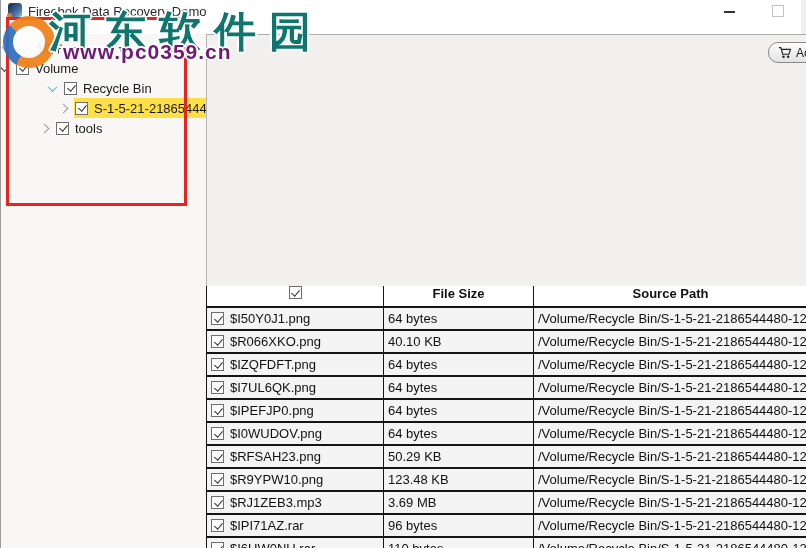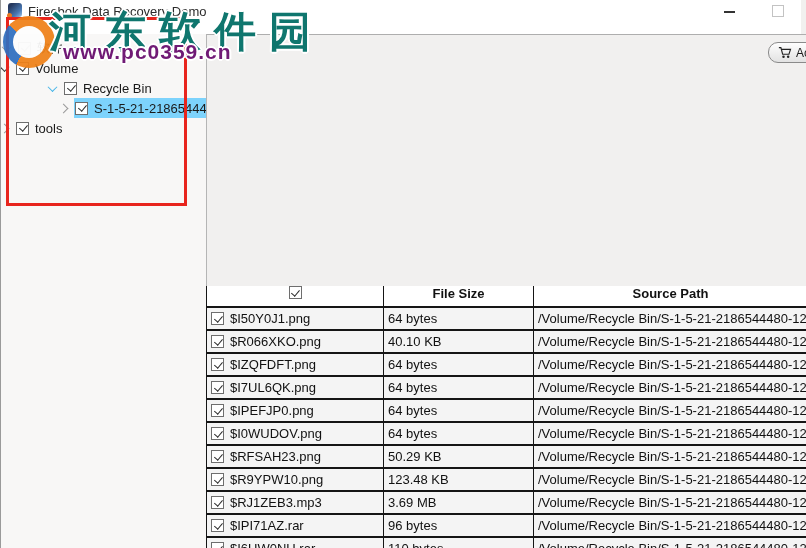--- a/index.html
+++ b/index.html
@@ -19,21 +19,21 @@
   .left-panel { position:absolute; left:0; top:34px; width:205px; height:514px; background:#f8f7f6; overflow:hidden; z-index:5; }
   .content { position:absolute; left:205px; top:34px; width:601px; height:514px; background:#f1f0ef; border-left:1px solid #b5b5b5; border-top:1px solid #aeaeae; z-index:3; }
 
   
   .tree { position:absolute; left:0; top:4px; width:205px; }
   .tree-row { display:flex; align-items:center; height:20px; }
   .chev { width:7px; height:7px; flex:0 0 7px; margin-right:7px; border-right:1.7px solid var(--c,#9a9a9a); border-bottom:1.7px solid var(--c,#9a9a9a); }
   .chev.down { transform:rotate(45deg) translate(-1px,-1px); }
   .chev.right { transform:rotate(-45deg); }
   .node { display:flex; align-items:center; gap:6px; flex:1; height:100%; padding-left:1px; }
-  .node.selected { background:#7dd3fc; }
+  .node.selected { background:#fde047; }
   .cb { position:relative; width:13px; height:13px; flex:0 0 13px; background:#fff; border:1px solid #6e6e6e; }
   .cb::after { content:""; position:absolute; left:3.5px; top:0.5px; width:3.5px; height:7px; border-right:1.7px solid #2b2b2b; border-bottom:1.7px solid #2b2b2b; transform:rotate(40deg); }
   .cb.grey { background:#f2f2f2; border-color:#b2b2b2; }
   .cb.grey::after { border-color:#b2b2b2; }
   .lbl { font-size:13px; color:#1a1a1a; white-space:nowrap; }
 
   
   .activate-btn { position:absolute; left:767px; top:42px; width:60px; height:21px; border:1px solid #8a8a8a; border-radius:10px; background:linear-gradient(#fefefe,#e2e2e2); display:flex; align-items:center; gap:4px; padding-left:9px; z-index:6; }
   .activate-btn span.txt { font-size:12px; color:#1a1a1a; }
 
@@ -95,21 +95,21 @@
             <span class="lbl">Recycle Bin</span>
           </span>
         </div>
         <div class="tree-row" style="padding-left: 59px;">
           <span class="chev right" style="--c: #9a9a9a;"></span>
           <span class="node selected">
             <span class="cb"></span>
             <span class="lbl">S-1-5-21-21865444</span>
           </span>
         </div>
-        <div class="tree-row" style="">
+        <div class="tree-row" style="padding-left: 40px;">
           <span class="chev right" style="--c: #9a9a9a;"></span>
           <span class="node">
             <span class="cb"></span>
             <span class="lbl">tools</span>
           </span>
         </div>
       </div>
   </div>
 
   <div class="activate-btn">

